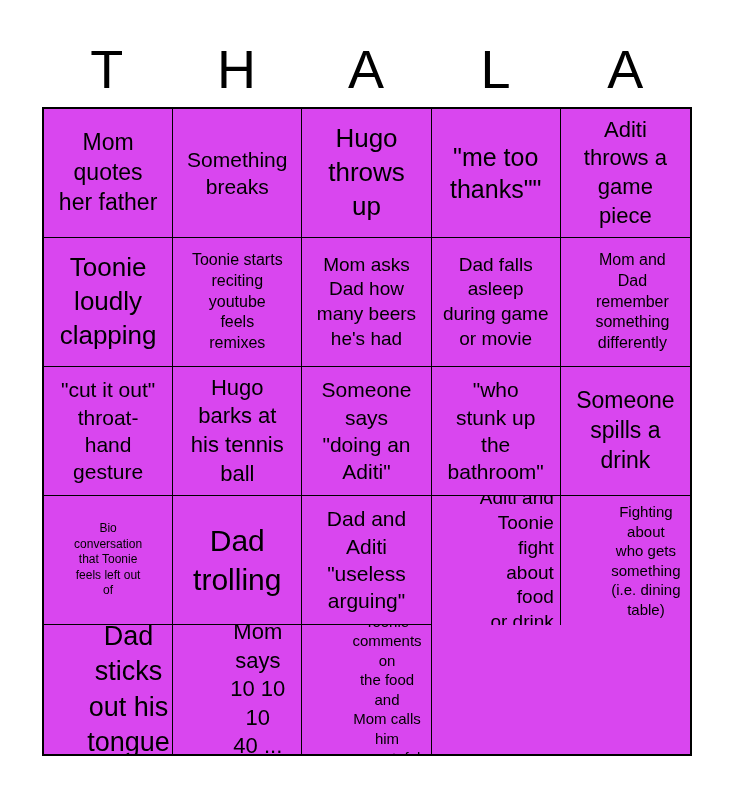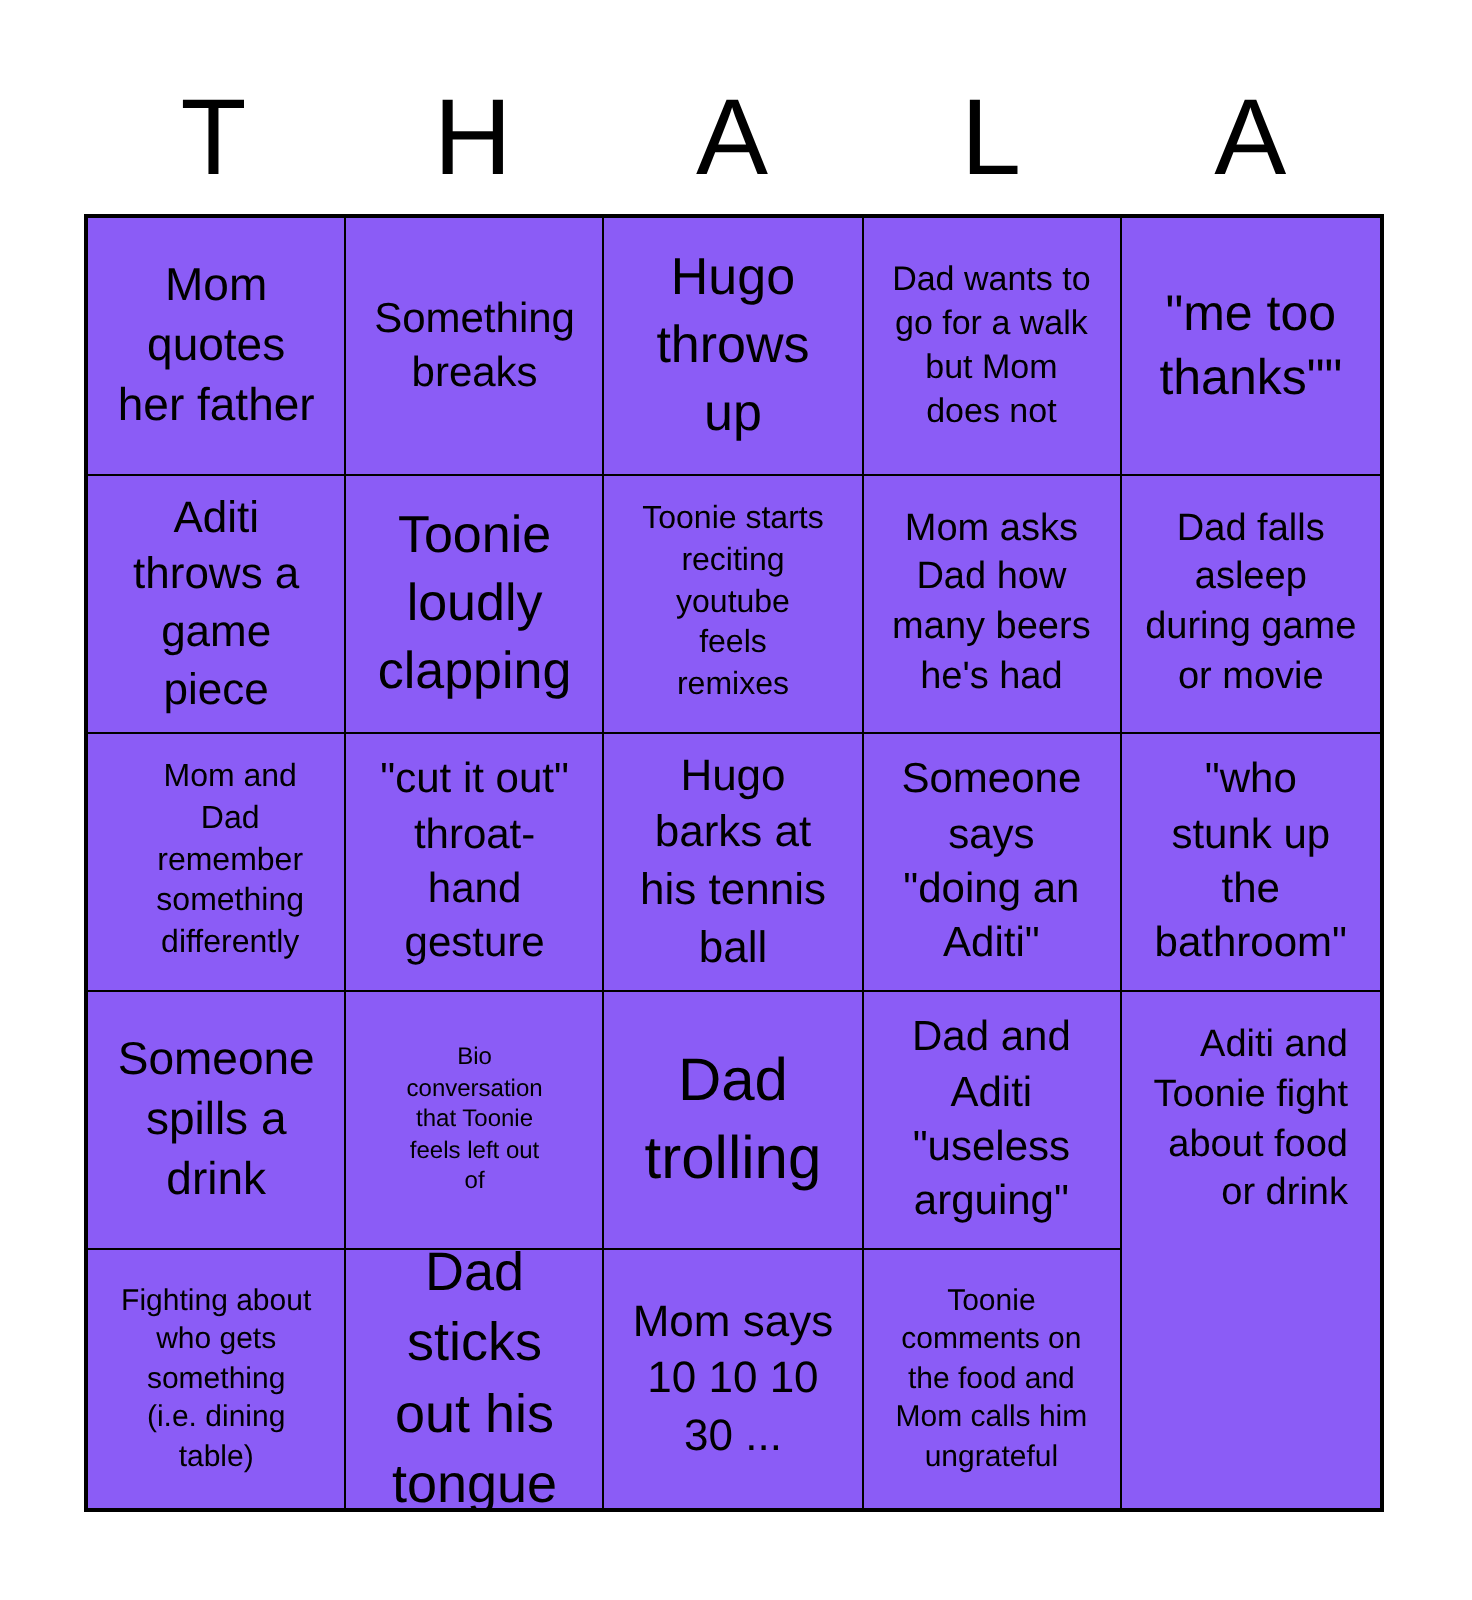--- a/index.html
+++ b/index.html
@@ -34,38 +34,38 @@
   .bingo-grid {
     position: absolute;
     left: 42px;
     top: 107px;
     width: 646px;
     height: 645px;
     border: 2px solid #000000;
     display: grid;
     grid-template-columns: repeat(5, 1fr);
     grid-template-rows: repeat(5, 1fr);
-    background: #8b5cf6;
+    background: #d946ef;
   }
   .cell {
     border-right: 1.5px solid #000000;
     border-bottom: 1.5px solid #000000;
     display: flex;
     align-items: center;
     justify-content: center;
     text-align: center;
     padding: 3px 6px;
     box-sizing: border-box;
     white-space: pre-line;
     line-height: 1.3;
     overflow: hidden;
     cursor: pointer;
   }
   .cell:nth-child(5n) { border-right: none; }
-  .cell:nth-last-child(-n+5) { border-bottom: none; }
+  .cell:nth-last-child(-n+5) { border-bottom: none; margin-left: 41px; }
 </style>
 </head>
 <body>
 
 <div class="card-header">
   <div class="header-letter">T</div>
   <div class="header-letter">H</div>
   <div class="header-letter">A</div>
   <div class="header-letter">L</div>
   <div class="header-letter">A</div>
@@ -73,24 +73,20 @@
 
 <div class="bingo-grid">
   <div class="cell" style="font-size: 23px;">Mom
 quotes
 her father</div>
   <div class="cell" style="font-size: 21px;">Something
 breaks</div>
   <div class="cell" style="font-size: 26px;">Hugo
 throws
 up</div>
-  <div class="cell" style="font-size: 17px;">Dad wants to
-go for a walk
-but Mom
-does not</div>
   <div class="cell" style="font-size: 25px;">"me too
 thanks""</div>
   <div class="cell" style="font-size: 22px;">Aditi
 throws a
 game
 piece</div>
   <div class="cell" style="font-size: 26px;">Toonie
 loudly
 clapping</div>
   <div class="cell" style="font-size: 16px;">Toonie starts
@@ -148,19 +144,19 @@
   <div class="cell" style="font-size: 15px;">Fighting about
 who gets
 something
 (i.e. dining
 table)</div>
   <div class="cell" style="font-size: 27px;">Dad sticks
 out his
 tongue</div>
   <div class="cell" style="font-size: 22px;">Mom says
 10 10 10
-30 ...</div>
+40 ...</div>
   <div class="cell" style="font-size: 15px;">Toonie
 comments on
 the food and
 Mom calls him
 ungrateful</div>
 </div>
 
 </body></html>

